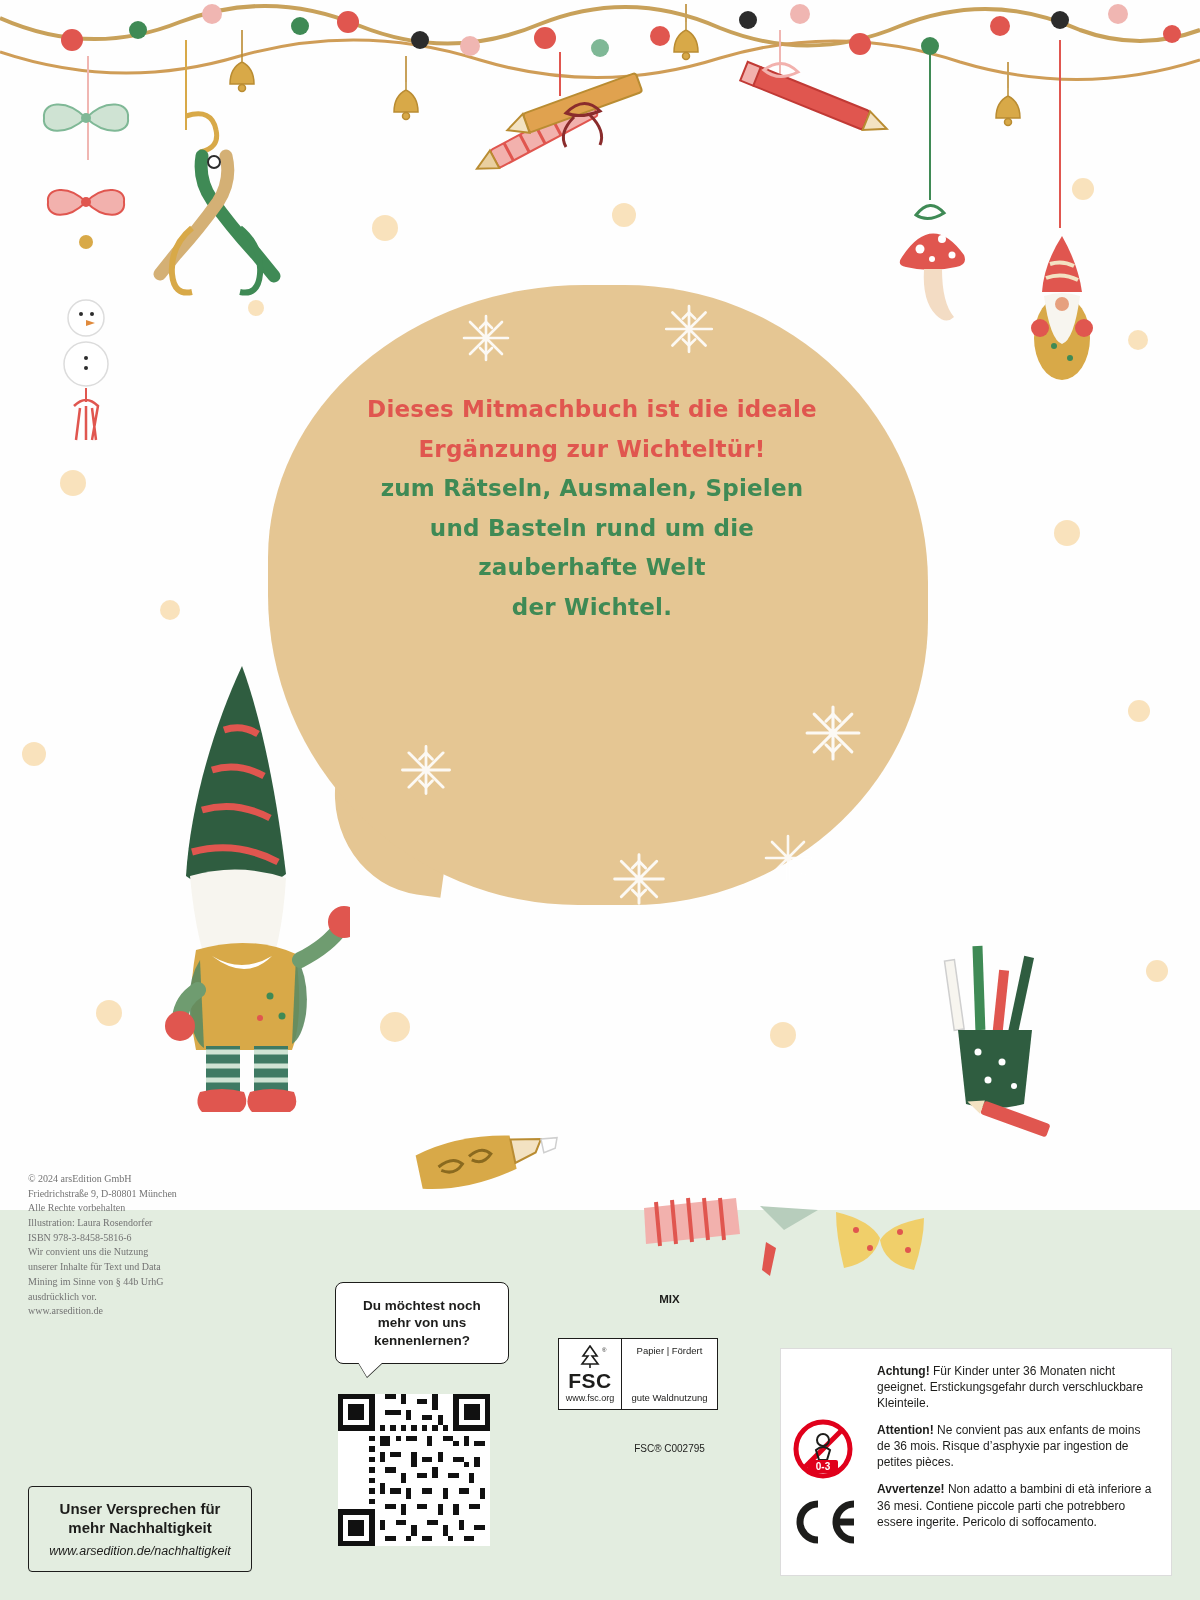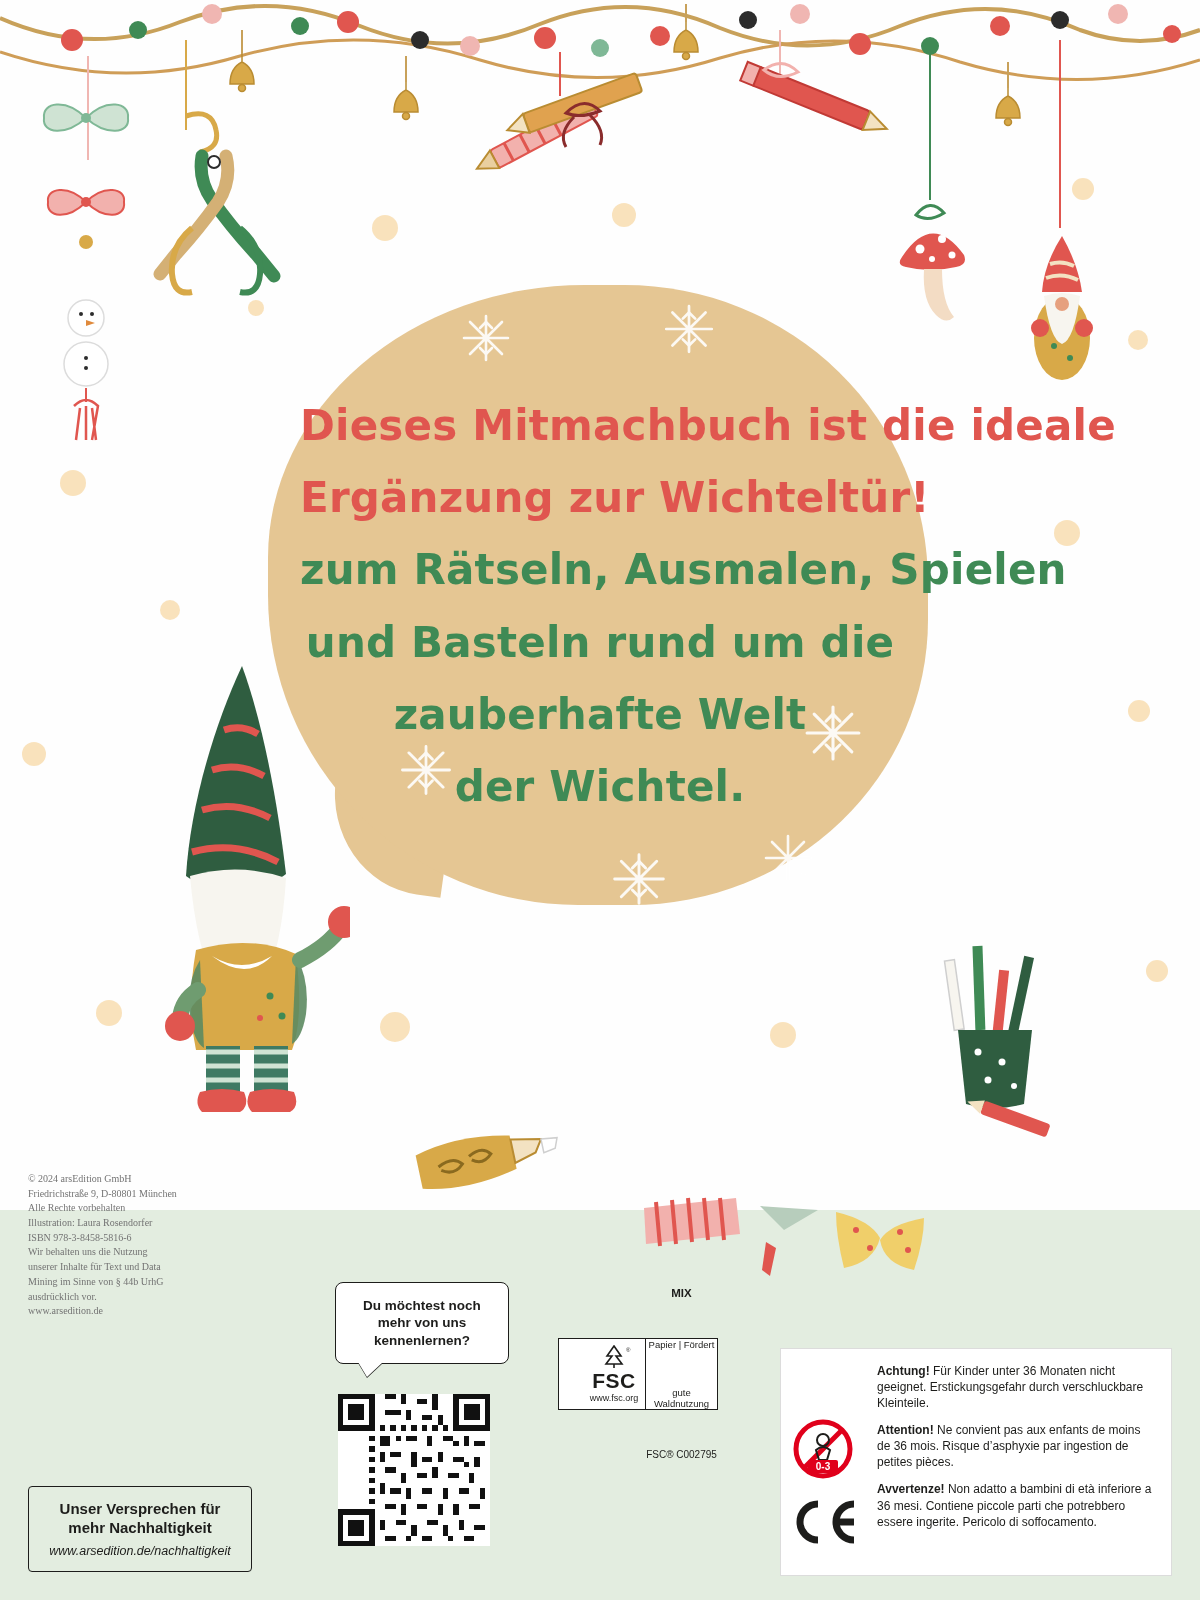--- a/index.html
+++ b/index.html
@@ -31,24 +31,24 @@
     border-radius:48% 46% 45% 47% / 44% 48% 46% 50%;
     box-shadow:0 0 0 0 rgba(0,0,0,0);
   }
   .bubble-tail{
     position:absolute;left:330px;top:760px;width:120px;height:130px;
     background:#e5c693;
     border-radius:0 60% 0 80%;
     transform:rotate(8deg);
   }
   .bubble-text{
-    position:absolute;left:300px;top:390px;width:600px;
+    position:absolute;left:292px;top:390px;width:600px;
     text-align:center;
     font-family:"DejaVu Sans", sans-serif;
-    font-size:42px;line-height:1.72;
+    font-size:23px;line-height:1.72;
     color:#3f8a55;
     font-weight:600;
     letter-spacing:.2px;
   }
   .bubble-text .red{color:#e0564f;}
   .bubble-text div{white-space:nowrap;}
 
   .flake{position:absolute;color:#ffffff;opacity:.9;}
 
   
@@ -90,21 +90,21 @@
   }
   .qr{position:absolute;left:338px;top:1394px;width:152px;height:152px;background:#fff;}
 
   
   .fsc{
     position:absolute;left:558px;top:1338px;width:160px;height:72px;
     border:1.4px solid #1d1d1b;background:#ffffff;display:flex;
     box-sizing:border-box;
   }
   .fsc-left{width:62px;border-right:1.4px solid #1d1d1b;display:flex;flex-direction:column;
-    align-items:center;justify-content:center;font-size:9px;color:#1d1d1b;padding-left:24px;}
+    align-items:center;justify-content:center;font-size:9px;color:#1d1d1b;}
   .fsc-left .mark{font-size:21px;font-weight:700;letter-spacing:.5px;}
   .fsc-right{flex:1;display:flex;flex-direction:column;align-items:center;justify-content:center;
     font-size:9.5px;line-height:1.25;color:#1d1d1b;text-align:center;gap:36px;}
   .fsc-right .mix{font-size:11.5px;font-weight:700;margin-bottom:2px;}
   .fsc-right .code{margin-top:3px;font-size:10px;}
 
   
   .warn{
     position:absolute;left:780px;top:1348px;width:392px;height:228px;
     background:#ffffff;border:1.2px solid #dcdcdc;box-sizing:border-box;
@@ -402,21 +402,21 @@
     <circle cx="74" cy="34" r="3" fill="#e0564f"></circle>
       <circle cx="82" cy="52" r="3" fill="#e0564f"></circle>
   </svg>
 
   <div class="imprint">
     <div>© 2024 arsEdition GmbH</div>
     <div>Friedrichstraße 9, D-80801 München</div>
     <div>Alle Rechte vorbehalten</div>
     <div>Illustration: Laura Rosendorfer</div>
     <div>ISBN 978-3-8458-5816-6</div>
-    <div>Wir behalten uns die Nutzung</div>
+    <div>Wir convient uns die Nutzung</div>
     <div>unserer Inhalte für Text und Data</div>
     <div>Mining im Sinne von § 44b UrhG</div>
     <div>ausdrücklich vor.</div>
     <div>www.arsedition.de</div>
   </div>
 
   <div class="promise">
     <div class="p1">Unser Versprechen für</div>
     <div class="p1">mehr Nachhaltigkeit</div>
     <div class="p2">www.arsedition.de/nachhaltigkeit</div>

